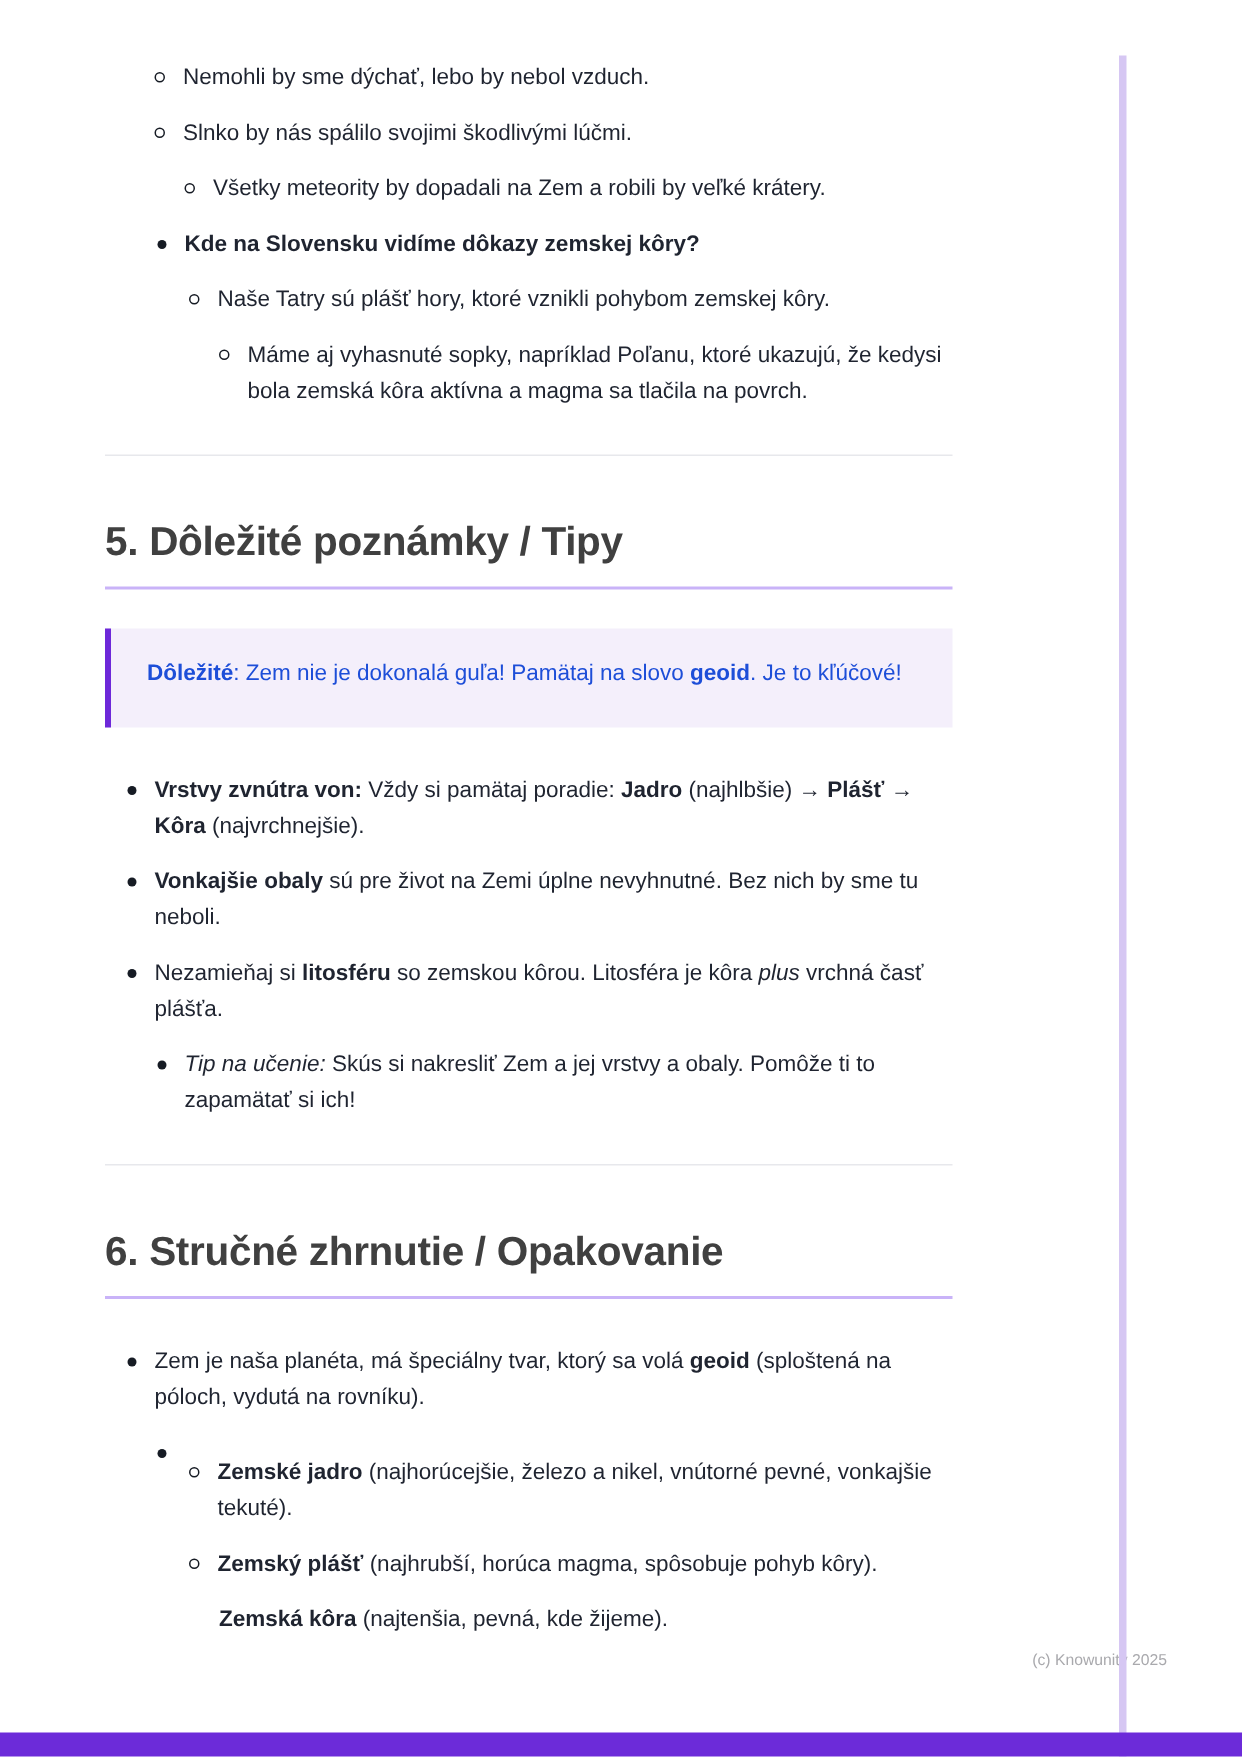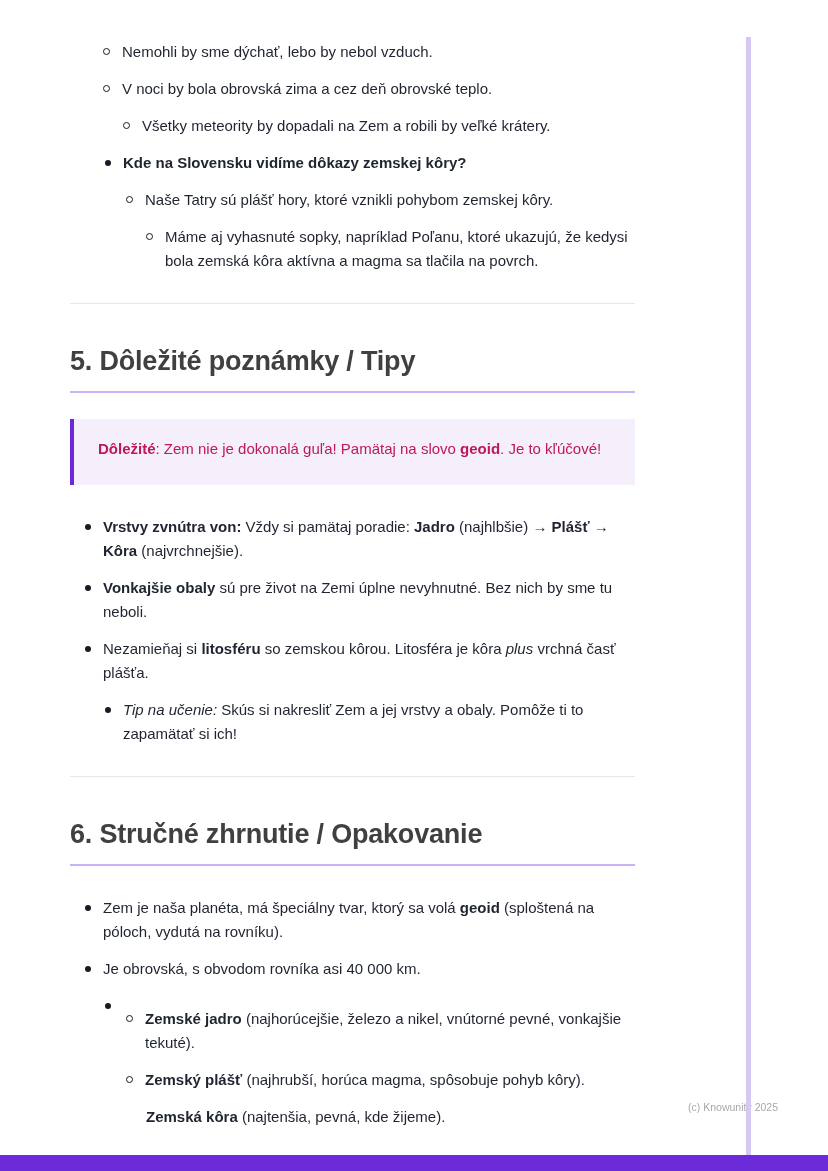--- a/index.html
+++ b/index.html
@@ -50,21 +50,21 @@
     margin-bottom: 30px;
     background: #f4effb;
     border-left: 4px solid #6d28d9;
     padding: 17px 24px 23px 24px;
   }
   .callout-text {
     margin: 0;
     font-size: 15px;
     line-height: 1.75;
     text-align: justify;
-    color: #be185d;
+    color: #1d4ed8;
   }
   section > ul.list.main { margin-top: 30px; }
   
   .footer-credit {
     position: absolute;
     top: 1101px;
     right: 50px;
     font-size: 10.5px;
     color: #a9a9ad;
   }
@@ -89,21 +89,21 @@
 <div class="page">
   <div class="content">
 
     <ul class="list indent-sub">
         <li class="li">
           <span class="marker circle"></span>
           <div class="li-body"><span class="li-text"><span>Nemohli by sme dýchať, lebo by nebol vzduch.</span></span></div>
         </li>
         <li class="li">
           <span class="marker circle"></span>
-          <div class="li-body"><span class="li-text"><span>V noci by bola obrovská zima a cez deň obrovské teplo.</span></span></div>
+          <div class="li-body"><span class="li-text"><span>Slnko by nás spálilo svojimi škodlivými lúčmi.</span></span></div>
         </li>
         <li class="li">
           <span class="marker circle"></span>
           <div class="li-body"><span class="li-text"><span>Všetky meteority by dopadali na Zem a robili by veľké krátery.</span></span></div>
         </li>
       </ul>
 
     <ul class="list main" style="margin-top:13px">
         <li class="li">
           <span class="marker disc"></span>
@@ -153,24 +153,20 @@
     <section>
       <h2 class="heading">6. Stručné zhrnutie / Opakovanie</h2>
       <div class="heading-underline"></div>
       <ul class="list main">
           <li class="li">
             <span class="marker disc"></span>
             <div class="li-body"><span class="li-text"><span>Zem je naša planéta, má špeciálny tvar, ktorý sa volá </span><strong>geoid</strong><span> (sploštená na póloch, vydutá na rovníku).</span></span></div>
           </li>
           <li class="li">
             <span class="marker disc"></span>
-            <div class="li-body"><span class="li-text"><span>Je obrovská, s obvodom rovníka asi 40 000 km.</span></span></div>
-          </li>
-          <li class="li">
-            <span class="marker disc"></span>
             <div class="li-body"><ul class="list sub">
                 <li class="li">
                   <span class="marker circle"></span>
                   <div class="li-body"><span class="li-text"><strong>Zemské jadro</strong><span> (najhorúcejšie, železo a nikel, vnútorné pevné, vonkajšie tekuté).</span></span></div>
                 </li>
                 <li class="li">
                   <span class="marker circle"></span>
                   <div class="li-body"><span class="li-text"><strong>Zemský plášť</strong><span> (najhrubší, horúca magma, spôsobuje pohyb kôry).</span></span></div>
                 </li>
                 <li class="li">

